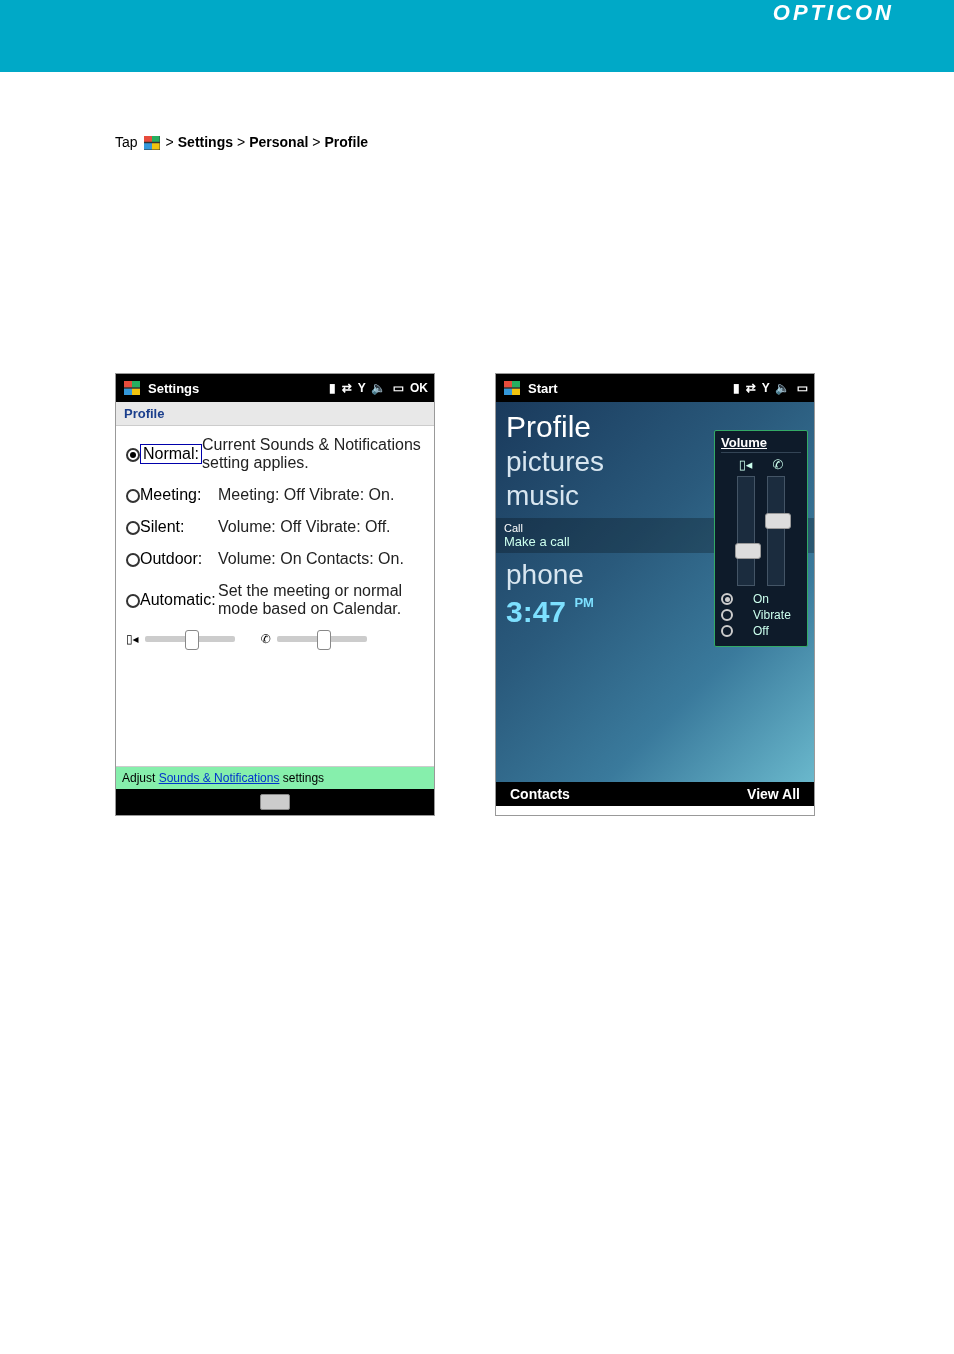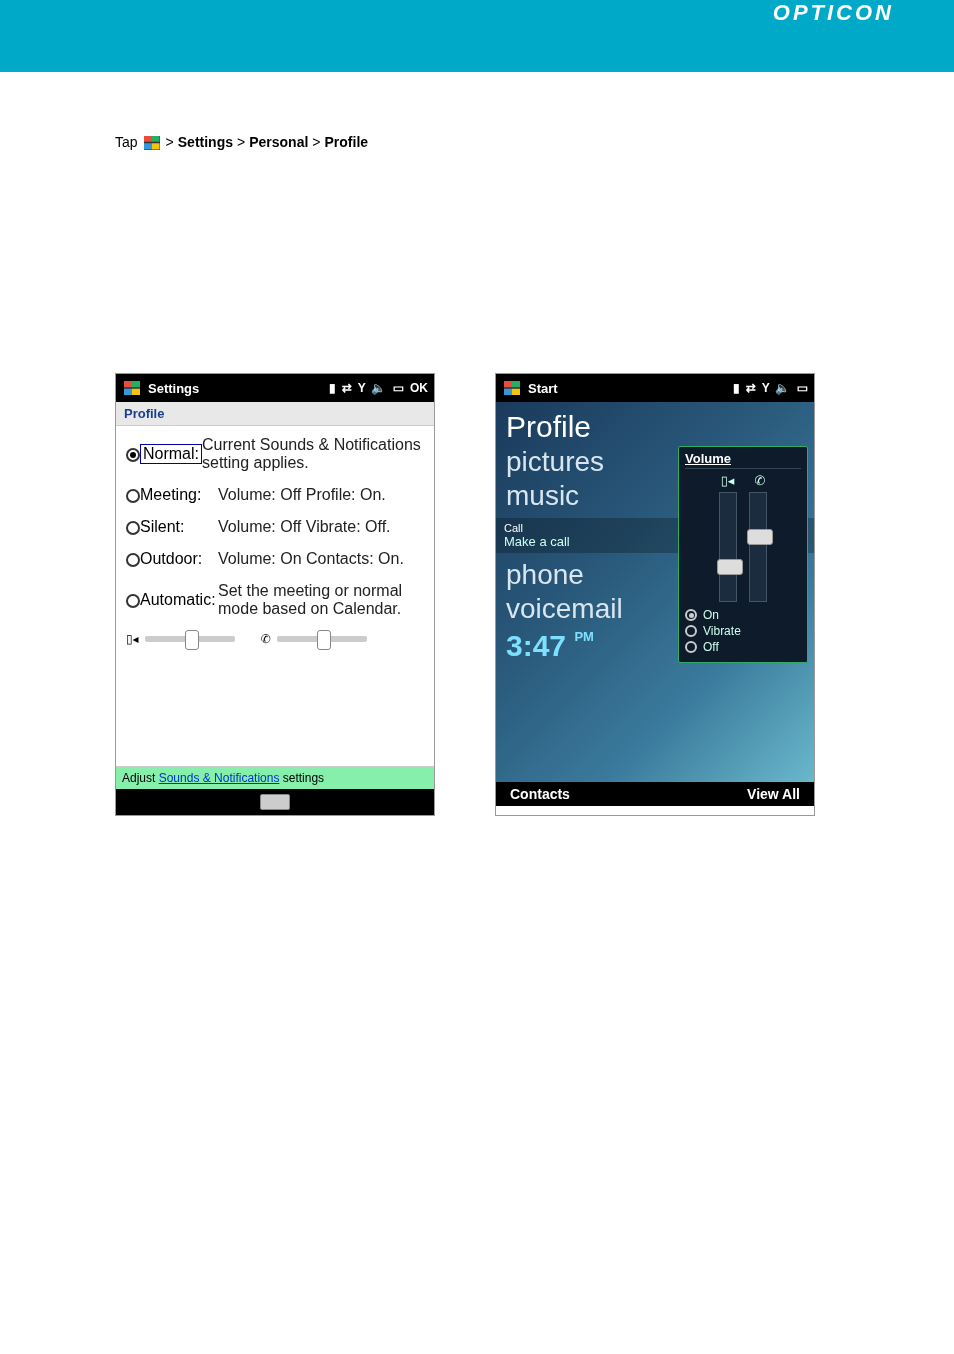--- a/index.html
+++ b/index.html
@@ -35,28 +35,28 @@
   .ph2 { position: relative; }
   .ph2 .bg { background: linear-gradient(135deg, #1a3a5c 0%, #2a5a7c 40%, #3a7a9c 70%, #6ab8cc 100%); min-height: 380px; position: relative; padding: 6px 10px; }
   .ph2 .link { display:block; color:#d8e6f0; font-size: 28px; text-decoration:none; margin: 2px 0; }
   .ph2 .profile-l { font-size: 30px; color:#fff;}
   .ph2 .mid-band { background: rgba(0,0,0,0.25); padding: 4px 8px; margin: 6px -10px; }
   .ph2 .mid-band .t1 { color:#fff; font-weight:normal; font-size:11px;}
   .ph2 .mid-band .t2 { color:#cfe; font-size:13px;}
   .ph2 .time { color:#7de0ff; font-size: 30px; font-weight:bold; margin-top:4px;}
   .ph2 .time .pm { font-size:13px; vertical-align: top;}
   .ph2 .softkeys { background:#000; display:flex; justify-content:space-between; padding:4px 14px; color:#fff; font-weight:bold; font-size:14px;}
-  .vol-pop { position:absolute; right:6px; top:44px; width:130px; background:#0e1b2a; border:1px solid #3a6; border-radius:2px; padding:4px 6px 6px; color:#cfe; font-size:12px;}
+  .vol-pop { position:absolute; right:6px; top:28px; width:94px; background:#0e1b2a; border:1px solid #3a6; border-radius:2px; padding:4px 6px 6px; color:#cfe; font-size:12px;}
   .vol-pop .vh { color:#fff; font-weight:bold; font-size:13px; border-bottom:1px solid #345; padding-bottom:2px; margin-bottom:4px; text-decoration: underline;}
   .vslides { display:flex; gap:12px; justify-content:center; margin:4px 0 6px;}
   .vslide { width:18px; height:110px; background:#1b2c3e; border:1px solid #456; position:relative;}
   .vslide::after{content:"";position:absolute;left:-3px;width:24px;height:14px;background:#ddd;border:1px solid #999;border-radius:3px;}
   .vslide.a::after{bottom:26px;}
   .vslide.b::after{bottom:56px;}
-  .vopts .r { display:flex; align-items:center; gap:6px; margin:2px 0;}
+  .vopts .r { display:flex; align-items:center; gap:20px; margin:2px 0;}
   .vopts .rc{width:12px;height:12px;border:2px solid #ccc;border-radius:50%;display:flex;align-items:center;justify-content:center;}
   .vopts .rc.sel::after{content:"";width:5px;height:5px;background:#ccc;border-radius:50%;}
   .dev-icon{font-size:12px;}
 </style>
 </head>
 <body>
 
 <div class="top-bar">
   <div class="brand">OPTICON</div>
 </div>
@@ -92,21 +92,21 @@
       <div class="body">
 
         <div class="radio-row">
           <span class="radio-circle sel"></span>
           <span class="radio-label boxed">Normal:</span>
           <span class="radio-desc">Current Sounds &amp; Notifications setting applies.</span>
         </div>
         <div class="radio-row">
           <span class="radio-circle"></span>
           <span class="radio-label">Meeting:</span>
-          <span class="radio-desc">Volume: Off Profile: On.</span>
+          <span class="radio-desc">Meeting: Off Vibrate: On.</span>
         </div>
         <div class="radio-row">
           <span class="radio-circle"></span>
           <span class="radio-label">Silent:</span>
           <span class="radio-desc">Volume: Off Vibrate: Off.</span>
         </div>
         <div class="radio-row">
           <span class="radio-circle"></span>
           <span class="radio-label">Outdoor:</span>
           <span class="radio-desc">Volume: On Contacts: On.</span>
@@ -152,21 +152,20 @@
       </div>
       <div class="bg">
         <span class="link profile-l">Profile</span>
         <span class="link">pictures</span>
         <span class="link">music</span>
         <div class="mid-band">
           <div class="t1">Call</div>
           <div class="t2">Make a call</div>
         </div>
         <span class="link">phone</span>
-        <span class="link">voicemail</span>
         <div class="time">
           <span>3:47</span>
           <span class="pm">PM</span>
         </div>
 
         <div class="vol-pop">
           <div class="vh">Volume</div>
           <div style="display:flex;gap:20px;justify-content:center;font-size:13px;">
             <span>▯◂</span>
             <span>✆</span>

